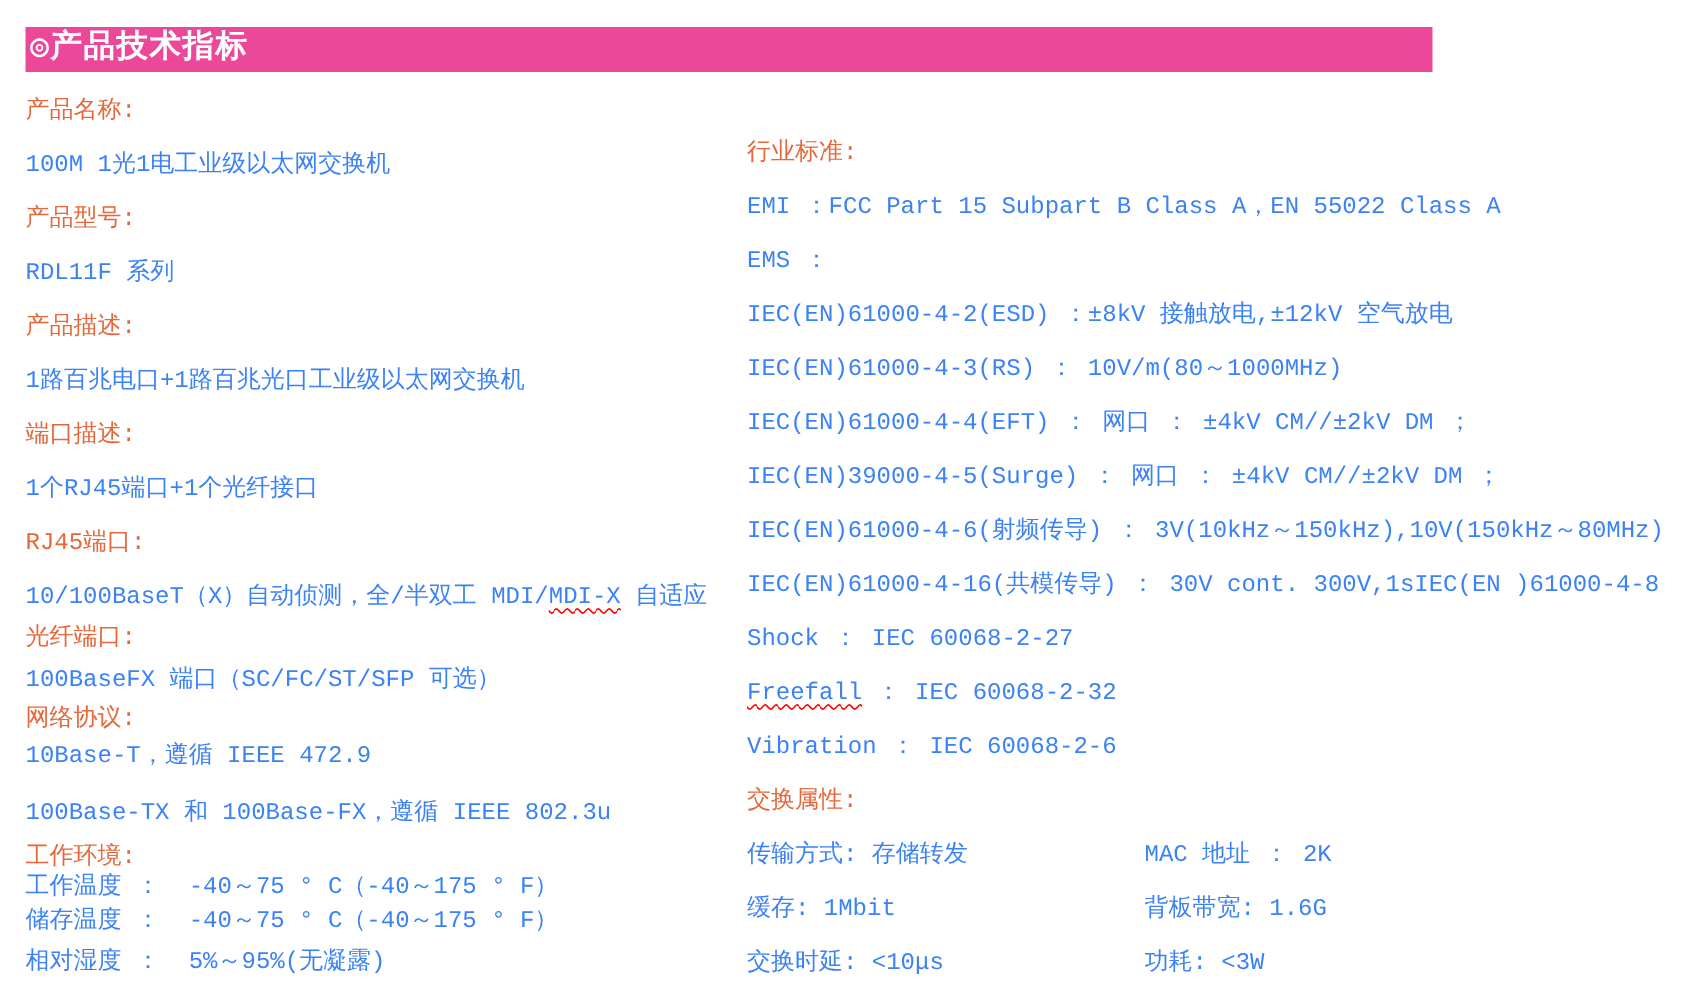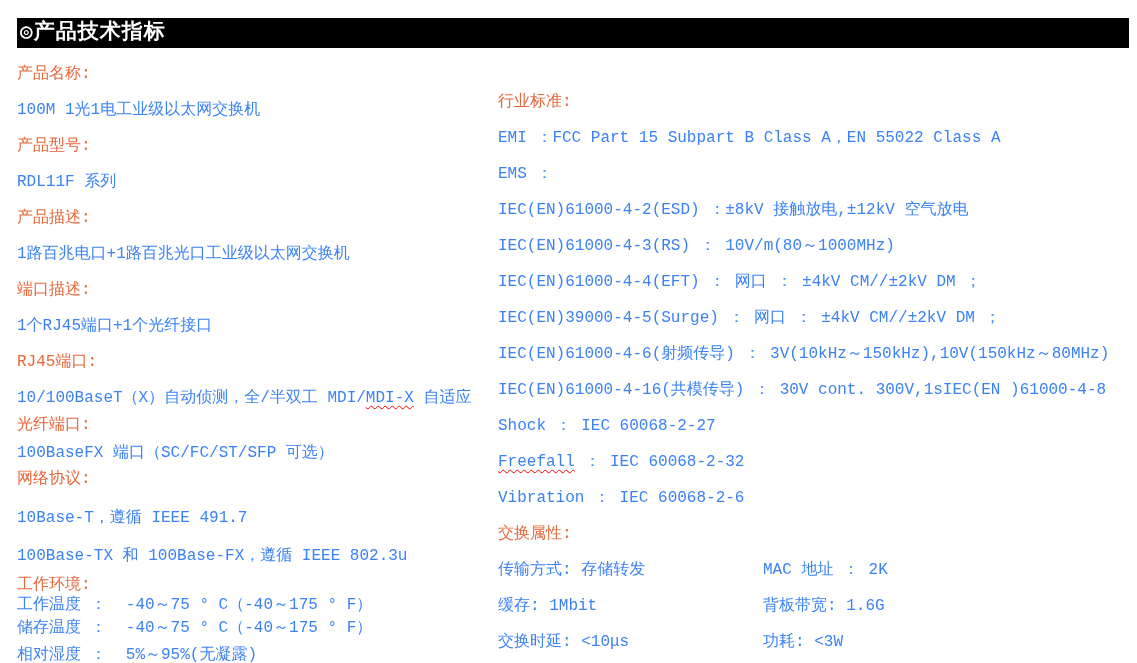--- a/index.html
+++ b/index.html
@@ -1,32 +1,32 @@
 <!DOCTYPE html>
 <html><head>
 <meta charset="utf-8">
 <style>
   html,body{margin:0;padding:0;background:#ffffff;}
   .page{position:relative;width:1137px;height:663px;background:#ffffff;overflow:hidden;
         font-family:"Liberation Mono","DejaVu Sans Mono",monospace;color:#000000;}
-  .banner{position:absolute;left:17px;top:18px;width:1112px;height:30px;background:#000000;
+  .banner{position:absolute;left:17px;top:18px;width:938px;height:30px;background:#ec4899;
           color:#ffffff;font-weight:bold;font-size:21px;line-height:30px;padding-left:3px;
           box-sizing:border-box;letter-spacing:1px;}
   .col{position:absolute;top:66px;}
   .col-left{left:17px;width:473px;}
   .col-right{left:498px;width:634px;margin-top:28px;}
   .row{font-size:16px;line-height:17px;margin:0 0 19px 0;white-space:pre;}
   .h{color:#e5673a;font-weight:normal;}
   .t{color:#3b82f6;}
   .sq{text-decoration:underline wavy #ff0000;text-decoration-thickness:1px;text-underline-offset:3px;}
   
   .lr-mdi{margin-bottom:10px;}
   .lr-fiber-h{margin-bottom:11px;}
   .lr-fiber-t{margin-bottom:9px;}
-  .lr-proto-h{margin-bottom:22px;}
+  .lr-proto-h{margin-bottom:8px;}
   .lr-proto-t1{margin-bottom:21px;}
   .lr-proto-t2{margin-bottom:12px;font-family:Liberation Mono, monospace;}
   .lr-env-h{margin-bottom:3px;}
   .lr-env-t1{margin-bottom:6px;}
   .lr-env-t2{margin-bottom:10px;}
   .lr-env-t3{margin-bottom:0;}
   .sp-row{display:flex;}
   .sp-c1{width:265px;}
 </style>
 </head>
@@ -45,21 +45,21 @@
     <div class="row t">RDL11F 系列</div>
     <div class="row h">产品描述:</div>
     <div class="row t">1路百兆电口+1路百兆光口工业级以太网交换机</div>
     <div class="row h">端口描述:</div>
     <div class="row t">1个RJ45端口+1个光纤接口</div>
     <div class="row h">RJ45端口:</div>
     <div class="row t lr-mdi"><span>10/100BaseT（X）自动侦测，全/半双工 MDI/</span><span class="sq">MDI-X</span><span> 自适应</span></div>
     <div class="row h lr-fiber-h">光纤端口:</div>
     <div class="row t lr-fiber-t">100BaseFX 端口（SC/FC/ST/SFP 可选）</div>
     <div class="row h lr-proto-h">网络协议:</div>
-    <div class="row t lr-proto-t1">10Base-T，遵循 IEEE 491.7</div>
+    <div class="row t lr-proto-t1">10Base-T，遵循 IEEE 472.9</div>
     <div class="row t lr-proto-t2">100Base-TX 和 100Base-FX，遵循 IEEE 802.3u</div>
     <div class="row h lr-env-h">工作环境:</div>
     <div class="row t lr-env-t1">工作温度 ：  -40～75 ° C（-40～175 ° F）</div>
     <div class="row t lr-env-t2">储存温度 ：  -40～75 ° C（-40～175 ° F）</div>
     <div class="row t lr-env-t3">相对湿度 ：  5%～95%(无凝露)</div>
   </div>
 
   <div class="col col-right">
     <div class="row h">行业标准:</div>
     <div class="row t">EMI ：FCC Part 15 Subpart B Class A，EN 55022 Class A</div>

